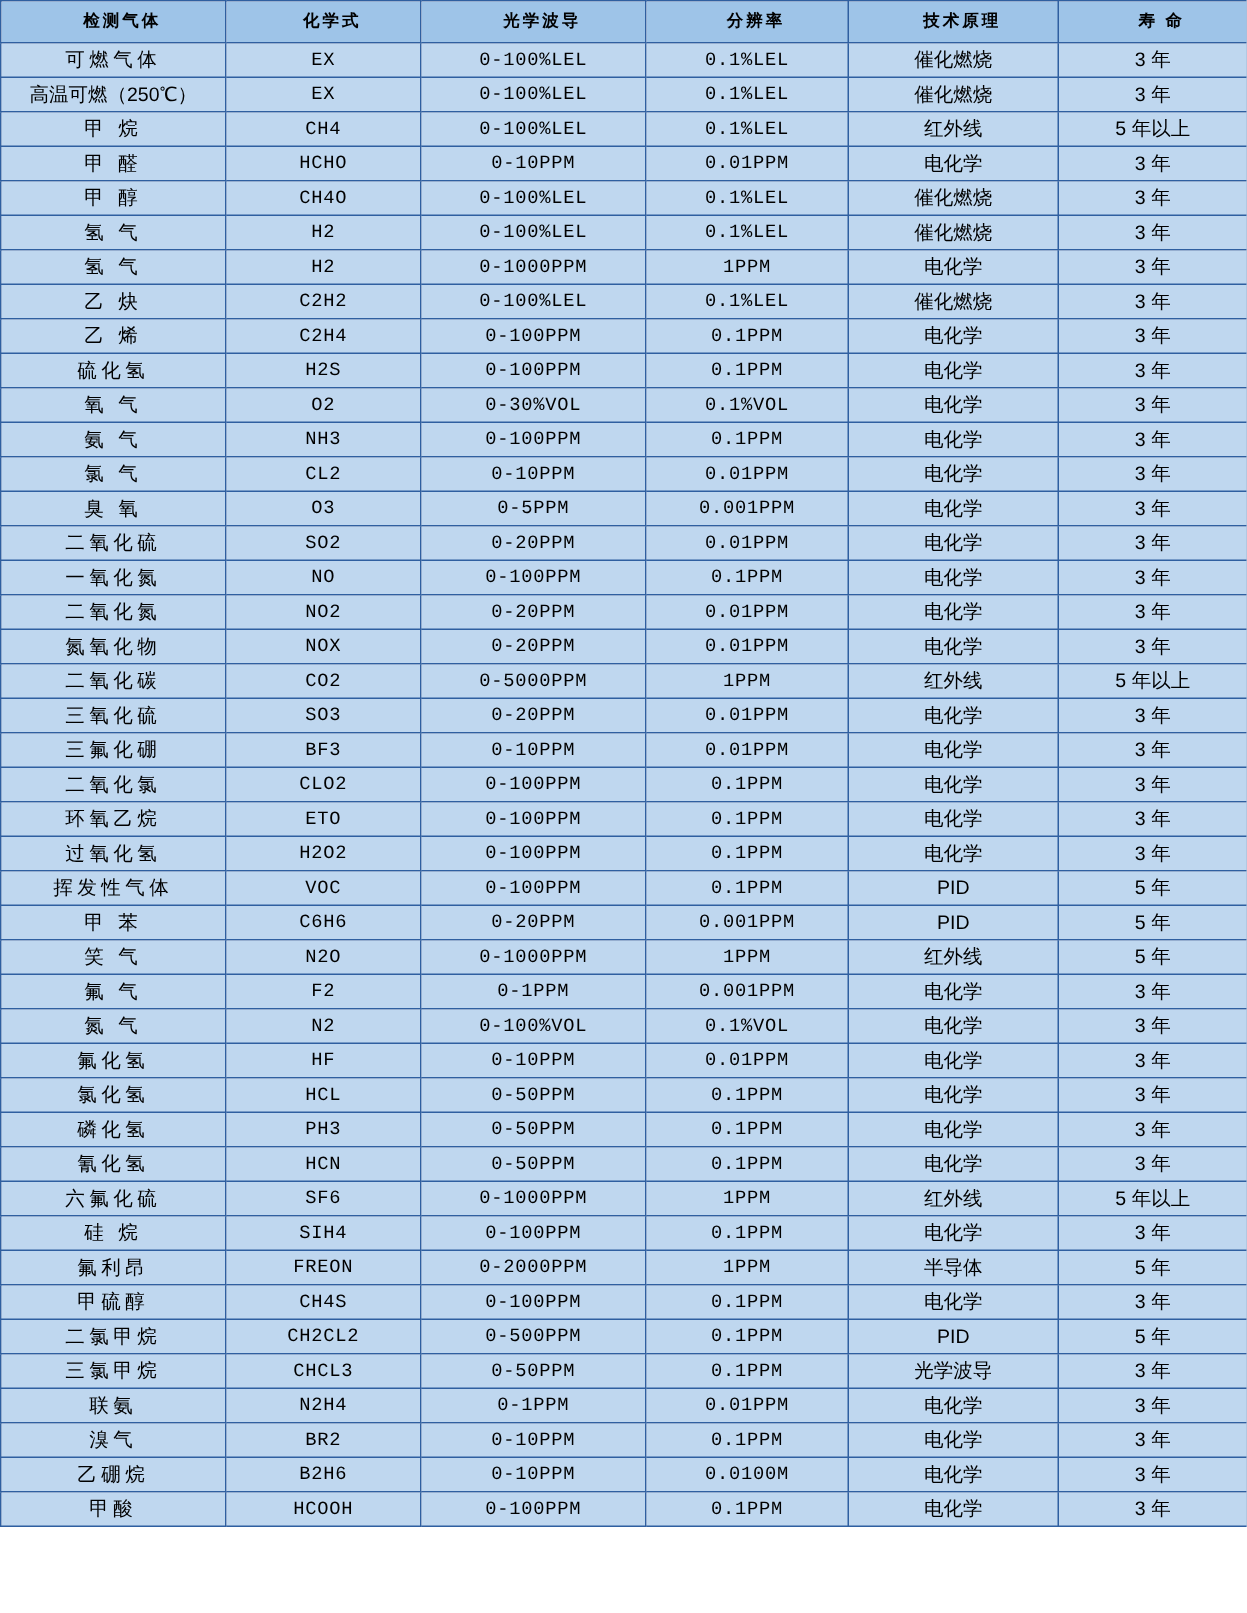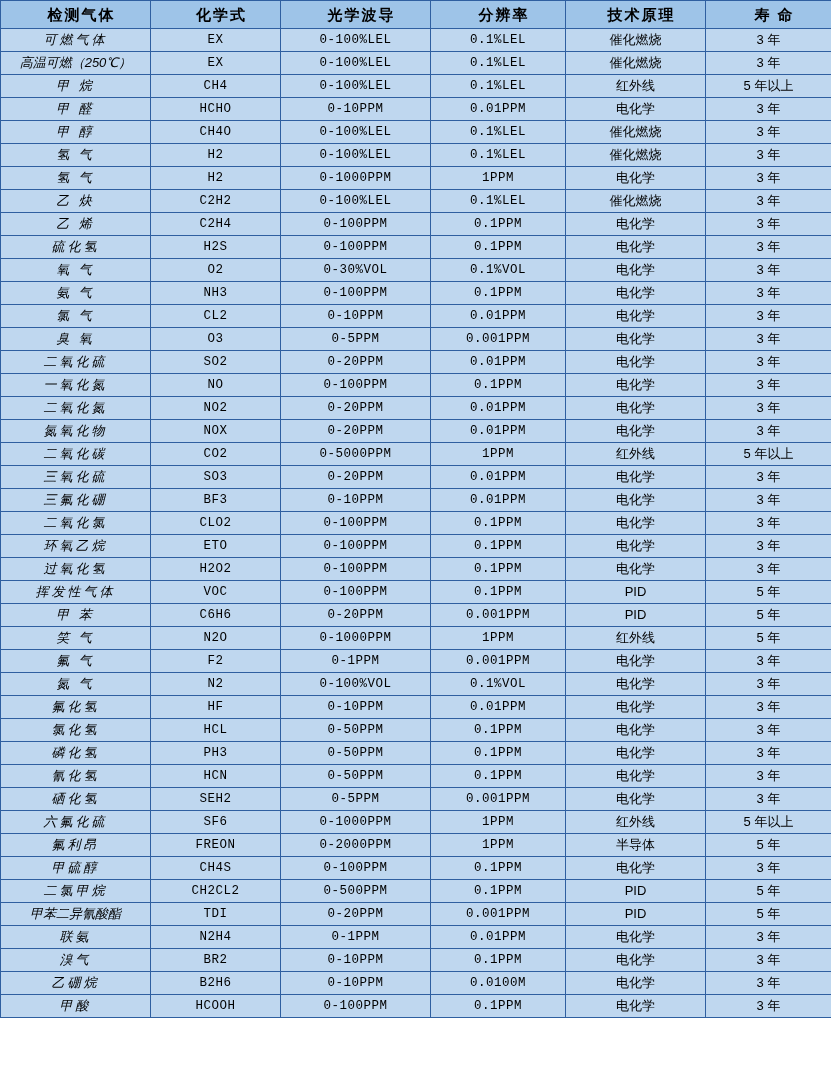--- a/index.html
+++ b/index.html
@@ -32,32 +32,31 @@
     background: #bfd7ef;
     padding: 0;
     height: 22px;
     line-height: 22px;
     white-space: nowrap;
     overflow: hidden;
   }
   #gas-table thead th {
     background: #9ec4e8;
     font-weight: bold;
-    font-size: 15px;
+    font-size: 11px;
     height: 27px;
     line-height: 27px;
     letter-spacing: 2px;
     padding-left: 12px;
   }
   #gas-table tbody td {
     font-size: 13px;
   }
   #gas-table tbody td.name {
     letter-spacing: 3px;
-    font-style: italic;
   }
   #gas-table tbody td.name.tight {
     letter-spacing: 0px;
     font-size: 13px;
   }
   #gas-table tbody td.mono {
     font-family: "Liberation Mono", monospace;
     font-size: 12.5px;
     letter-spacing: 0.5px;
   }
@@ -349,36 +348,36 @@
       </tr>
       <tr>
         <td class="name">氰化氢</td>
         <td class="mono">HCN</td>
         <td class="mono">0-50PPM</td>
         <td class="mono">0.1PPM</td>
         <td>电化学</td>
         <td>3 年</td>
       </tr>
       <tr>
-        <td class="name">硒化氢</td>
-        <td class="mono">SEH2</td>
-        <td class="mono">0-5PPM</td>
-        <td class="mono">0.001PPM</td>
-        <td>电化学</td>
-        <td>3 年</td>
-      </tr>
-      <tr>
         <td class="name">六氟化硫</td>
         <td class="mono">SF6</td>
         <td class="mono">0-1000PPM</td>
         <td class="mono">1PPM</td>
         <td>红外线</td>
         <td>5 年以上</td>
       </tr>
       <tr>
+        <td class="name">硅 烷</td>
+        <td class="mono">SIH4</td>
+        <td class="mono">0-100PPM</td>
+        <td class="mono">0.1PPM</td>
+        <td>电化学</td>
+        <td>3 年</td>
+      </tr>
+      <tr>
         <td class="name">氟利昂</td>
         <td class="mono">FREON</td>
         <td class="mono">0-2000PPM</td>
         <td class="mono">1PPM</td>
         <td>半导体</td>
         <td>5 年</td>
       </tr>
       <tr>
         <td class="name">甲硫醇</td>
         <td class="mono">CH4S</td>
@@ -389,26 +388,26 @@
       </tr>
       <tr>
         <td class="name">二氯甲烷</td>
         <td class="mono">CH2CL2</td>
         <td class="mono">0-500PPM</td>
         <td class="mono">0.1PPM</td>
         <td>PID</td>
         <td>5 年</td>
       </tr>
       <tr>
-        <td class="name tight">甲苯二异氰酸酯</td>
-        <td class="mono">TDI</td>
-        <td class="mono">0-20PPM</td>
-        <td class="mono">0.001PPM</td>
-        <td>PID</td>
-        <td>5 年</td>
+        <td class="name">三氯甲烷</td>
+        <td class="mono">CHCL3</td>
+        <td class="mono">0-50PPM</td>
+        <td class="mono">0.1PPM</td>
+        <td>光学波导</td>
+        <td>3 年</td>
       </tr>
       <tr>
         <td class="name">联氨</td>
         <td class="mono">N2H4</td>
         <td class="mono">0-1PPM</td>
         <td class="mono">0.01PPM</td>
         <td>电化学</td>
         <td>3 年</td>
       </tr>
       <tr>

